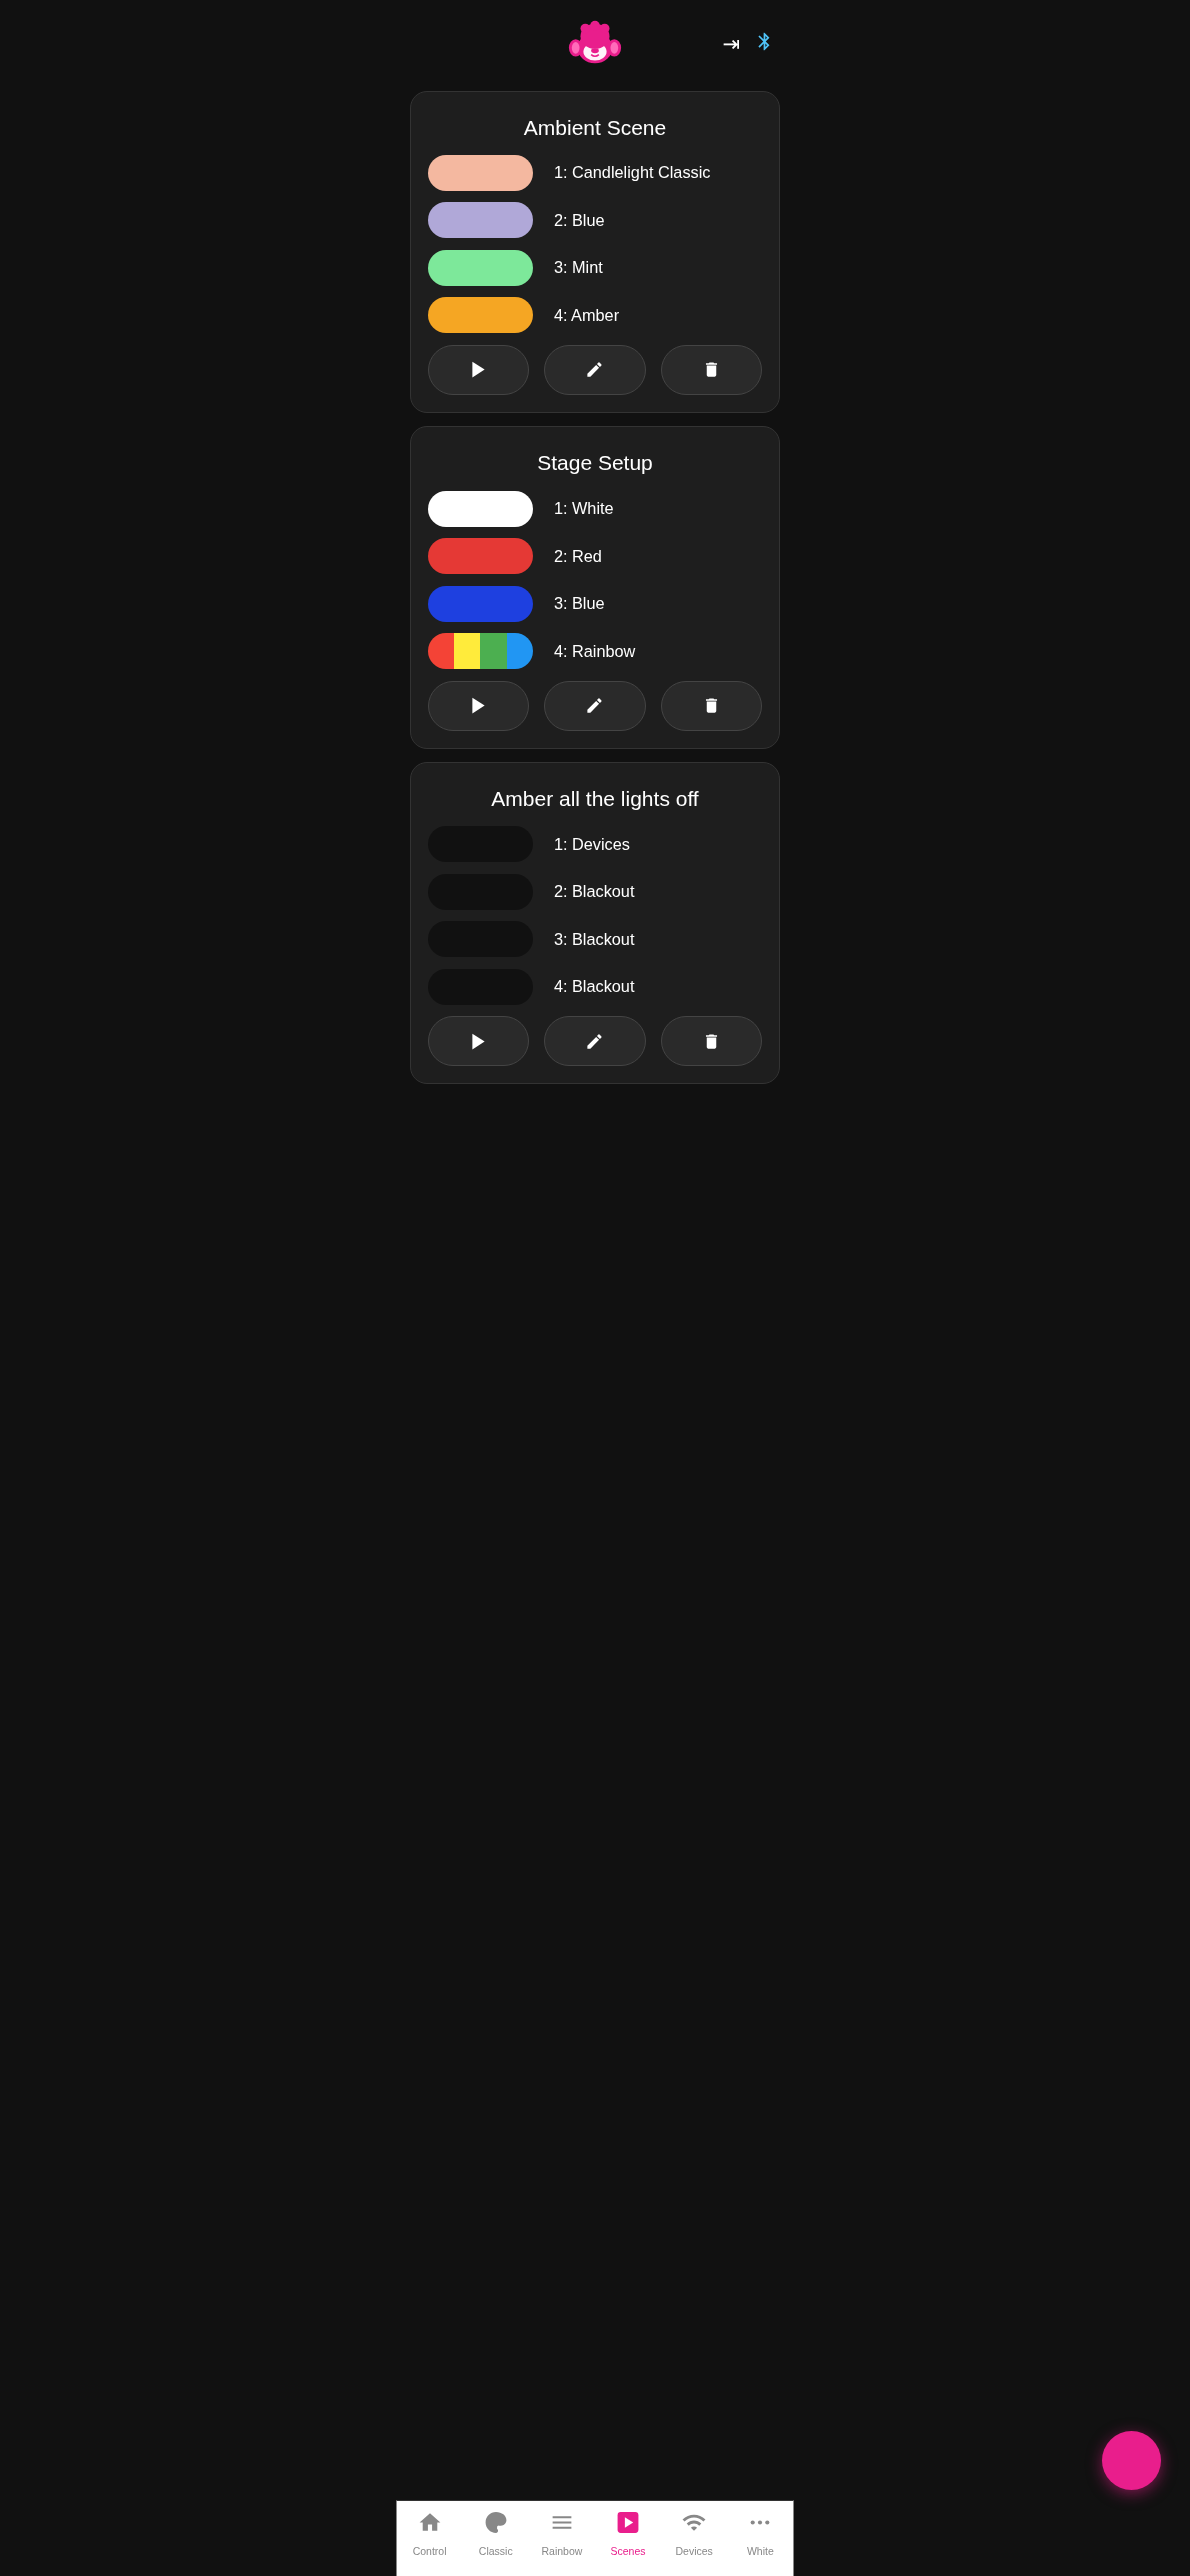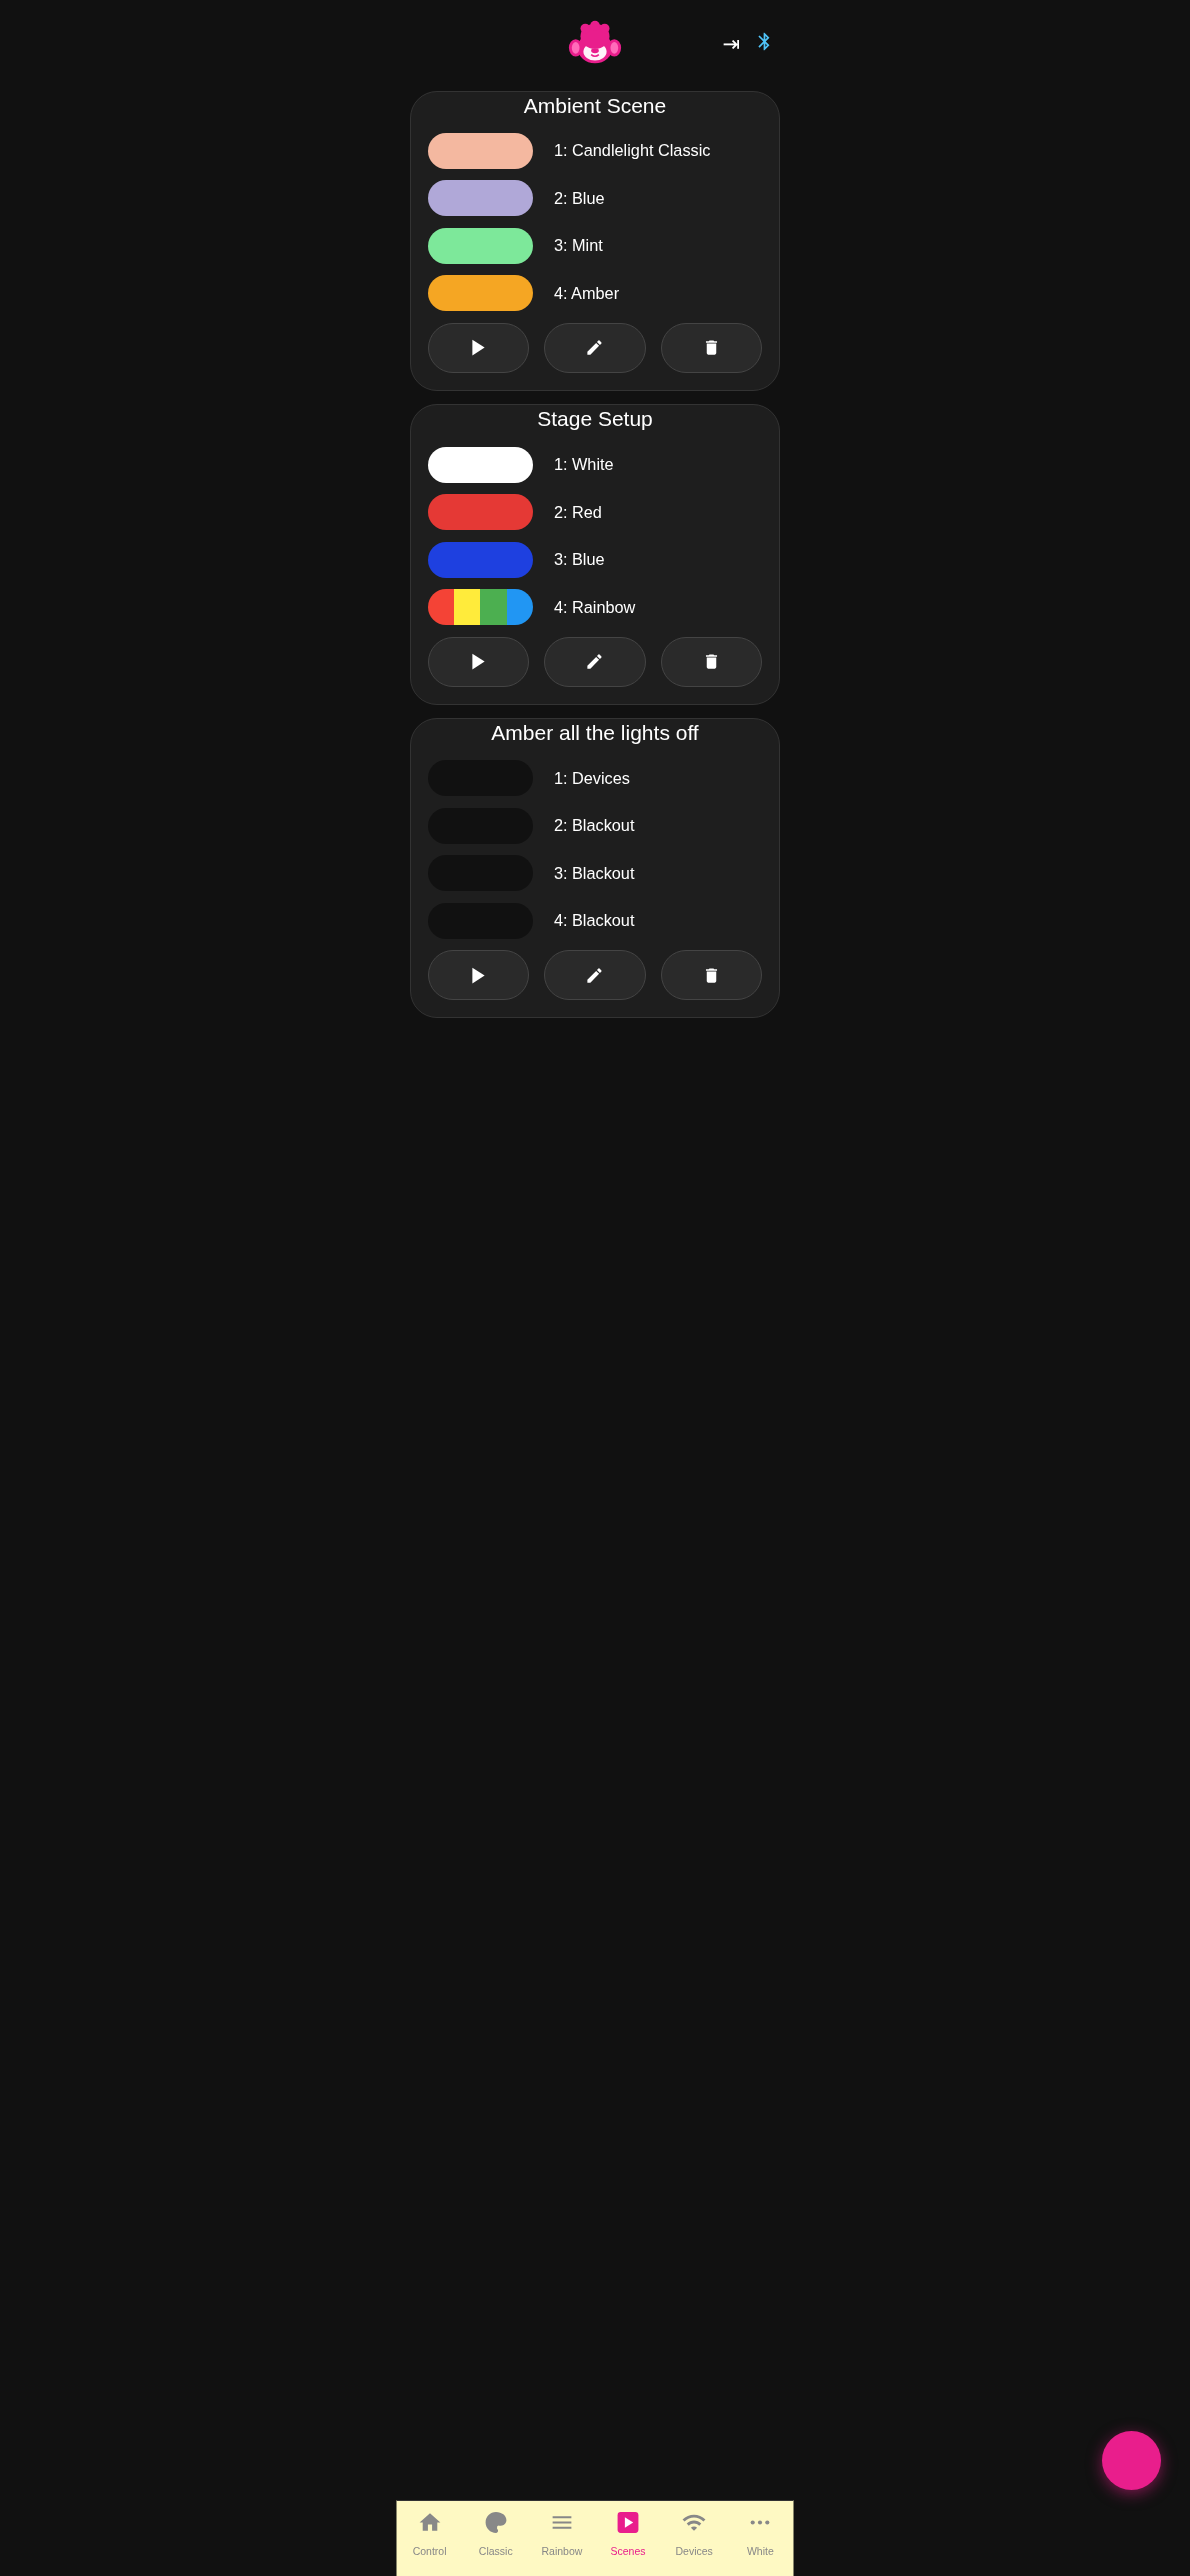--- a/index.html
+++ b/index.html
@@ -41,23 +41,23 @@
       height: 58px;
     }
     .content {
       padding: 7.7px 13.4px 96px;
       display: flex;
       flex-direction: column;
       gap: 13.4px;
     }
     .scene-card {
       background: #1e1e1e;
-      border-radius: 27px;
+      border-radius: 17px;
       border: 1px solid #333;
-      padding: 2px 17px 17px;
+      padding: 24px 17px 17px;
     }
     .scene-title {
       text-align: center;
       font-size: 21px;
       font-weight: 500;
       color: #fff;
       margin-bottom: 15.3px;
     }
     .color-row {
       display: flex;
@@ -121,21 +121,21 @@
       color: #fff;
       font-size: 31px;
       line-height: 1;
     }
     .bottom-nav {
       position: fixed;
       bottom: 0;
       left: 50%;
       transform: translateX(-50%);
       width: 397px;
-      background: #fef9c3;
+      background: #ffffff;
       border-top: 1px solid #333;
       display: flex;
       align-items: flex-end;
       justify-content: space-around;
       padding: 9.6px 0 19px;
       z-index: 200;
     }
     .nav-item {
       display: flex;
       flex-direction: column;

